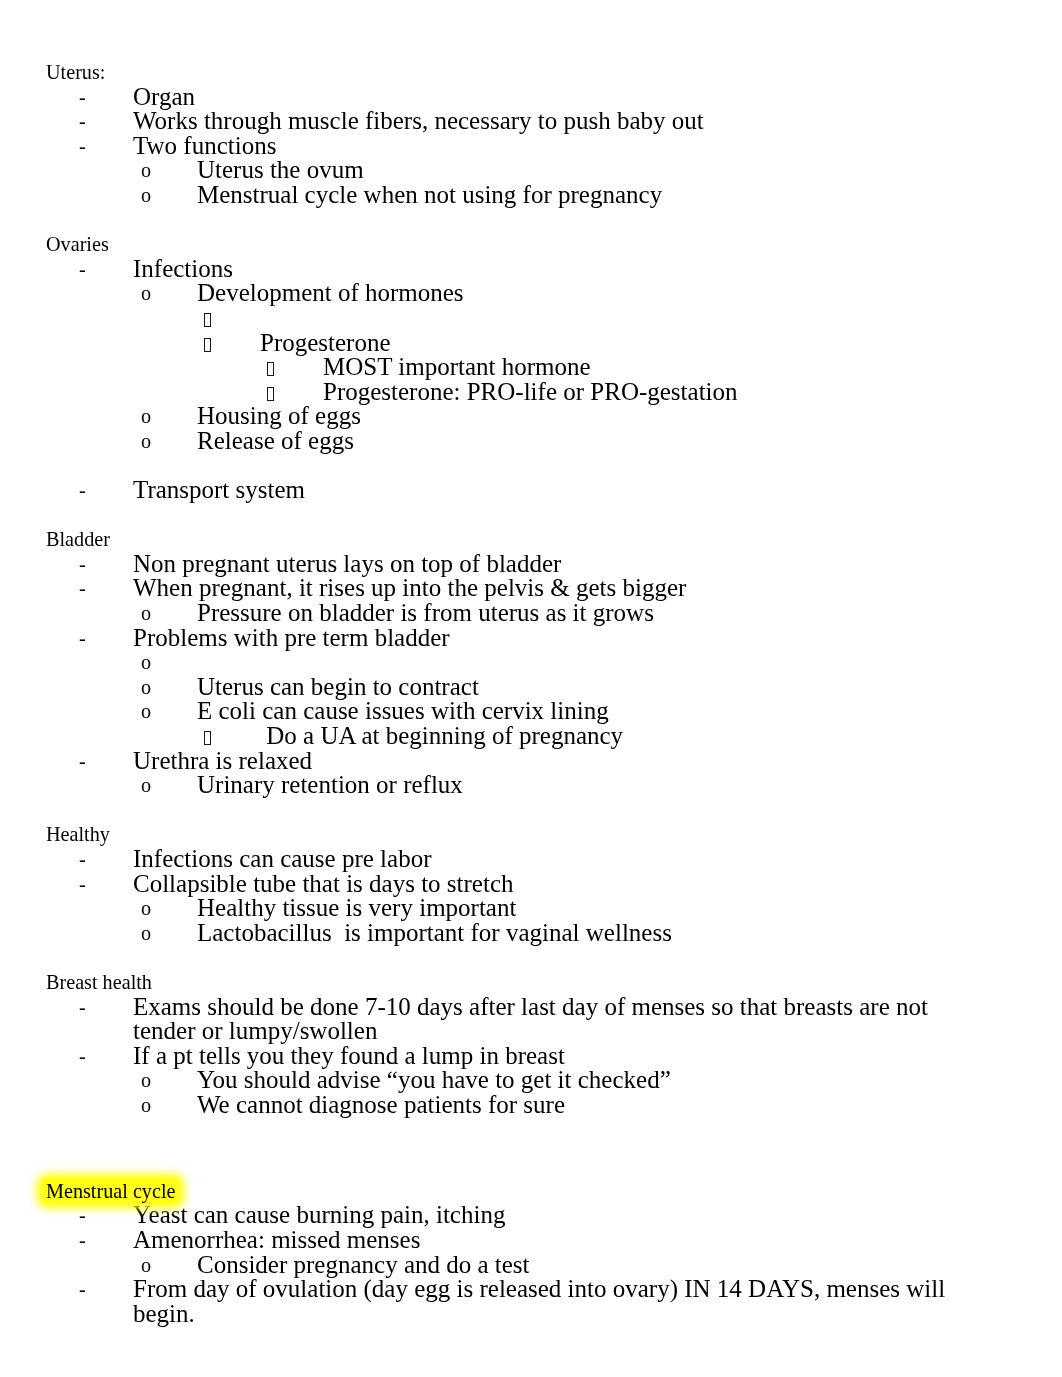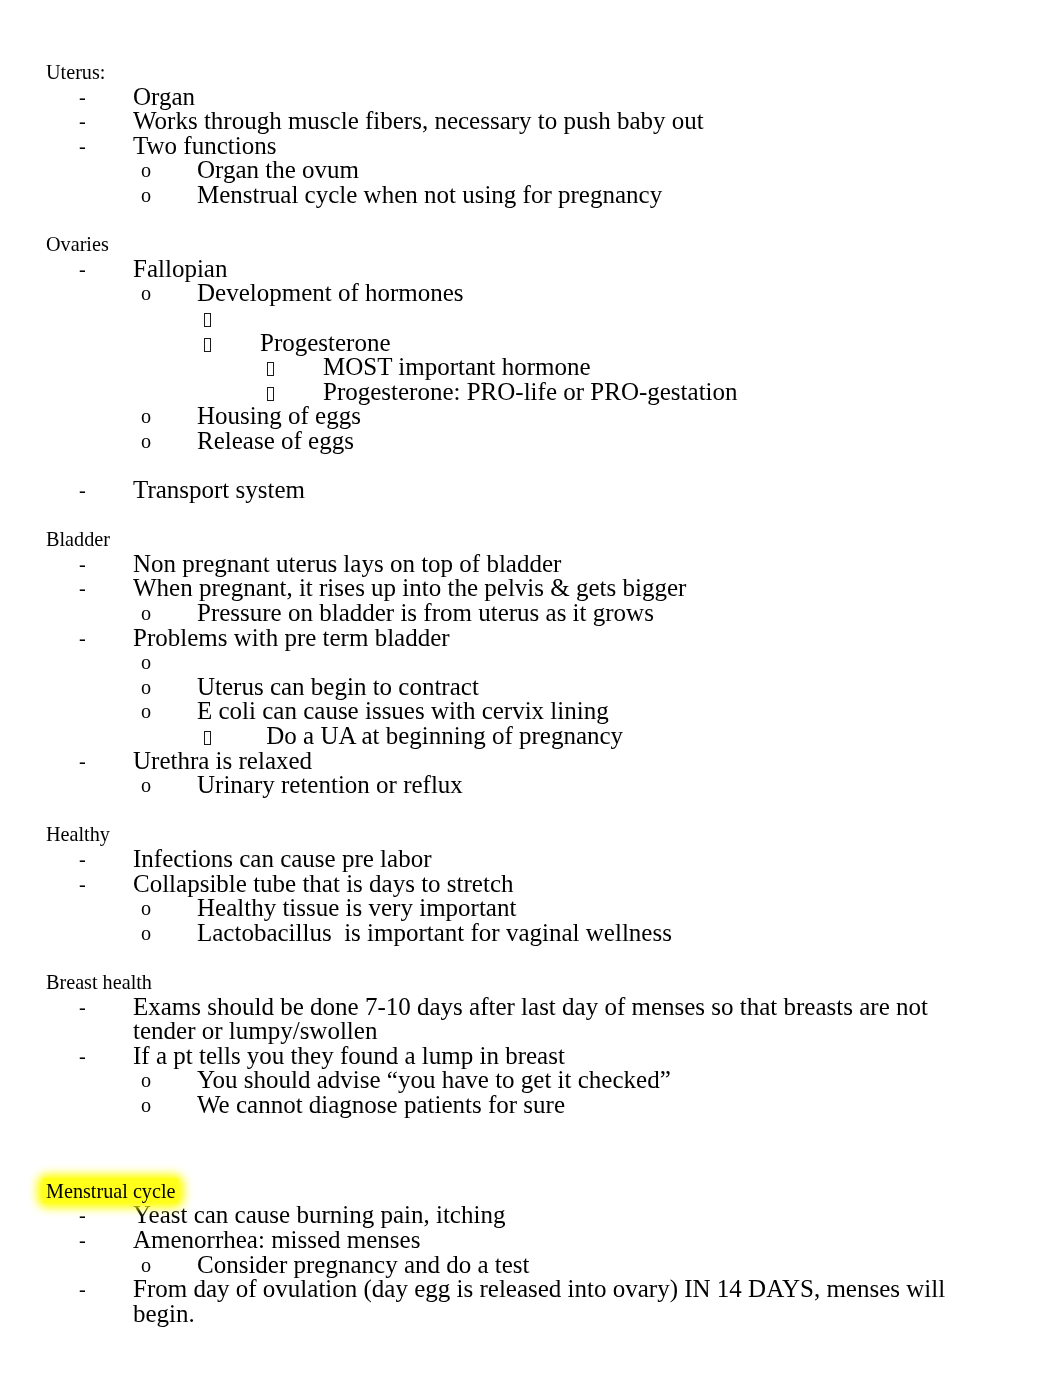--- a/index.html
+++ b/index.html
@@ -123,25 +123,25 @@
 </style>
 </head>
 <body>
 
 <div id="page">
   <div id="doc">
       <div class="line lvl0">Uterus:</div>
       <div class="line bullet-row lvl1"><span class="marker">-</span><span class="btext">Organ</span></div>
       <div class="line bullet-row lvl1"><span class="marker">-</span><span class="btext">Works through muscle fibers, necessary to push baby out</span></div>
       <div class="line bullet-row lvl1"><span class="marker">-</span><span class="btext">Two functions</span></div>
-      <div class="line bullet-row lvl2"><span class="marker">o</span><span class="btext">Organ the ovum</span></div>
+      <div class="line bullet-row lvl2"><span class="marker">o</span><span class="btext">Uterus the ovum</span></div>
       <div class="line bullet-row lvl2"><span class="marker">o</span><span class="btext">Menstrual cycle when not using for pregnancy</span></div>
       <div class="blank"></div>
       <div class="line lvl0">Ovaries</div>
-      <div class="line bullet-row lvl1"><span class="marker">-</span><span class="btext">Fallopian</span></div>
+      <div class="line bullet-row lvl1"><span class="marker">-</span><span class="btext">Infections</span></div>
       <div class="line bullet-row lvl2"><span class="marker">o</span><span class="btext">Development of hormones</span></div>
       <div class="line bullet-row lvl3"><span class="marker"><span class="tofu"></span></span></div>
       <div class="line bullet-row lvl3"><span class="marker"><span class="tofu"></span></span><span class="btext">Progesterone</span></div>
       <div class="line bullet-row lvl4"><span class="marker"><span class="tofu"></span></span><span class="btext">MOST important hormone</span></div>
       <div class="line bullet-row lvl4"><span class="marker"><span class="tofu"></span></span><span class="btext">Progesterone: PRO-life or PRO-gestation</span></div>
       <div class="line bullet-row lvl2"><span class="marker">o</span><span class="btext">Housing of eggs</span></div>
       <div class="line bullet-row lvl2"><span class="marker">o</span><span class="btext">Release of eggs</span></div>
       <div class="blank"></div>
       <div class="line bullet-row lvl1"><span class="marker">-</span><span class="btext">Transport system</span></div>
       <div class="blank"></div>

